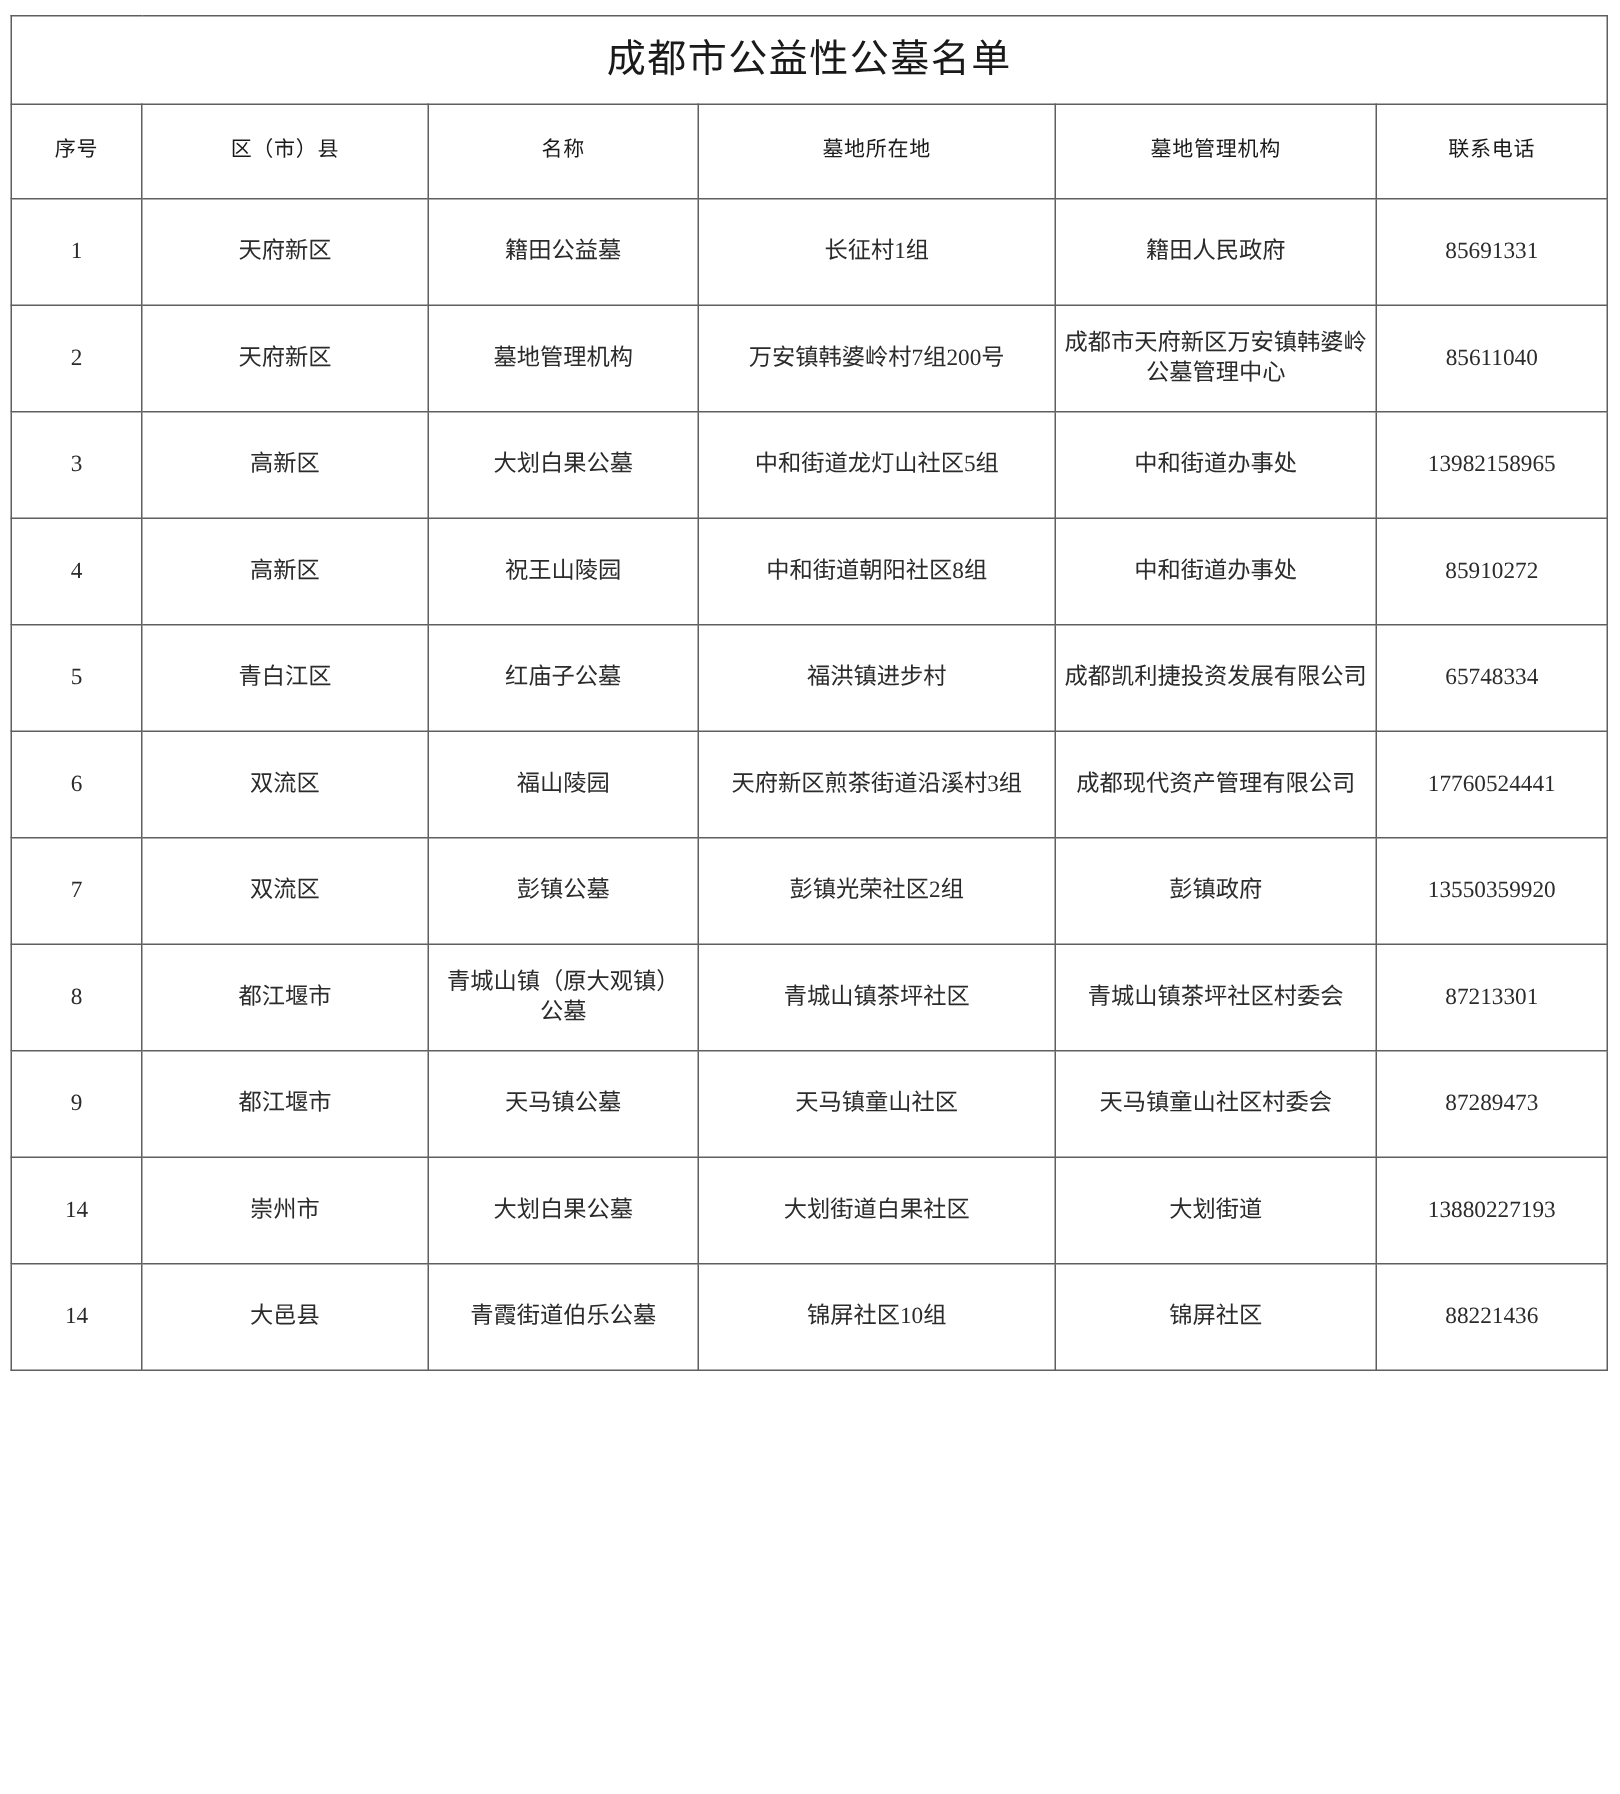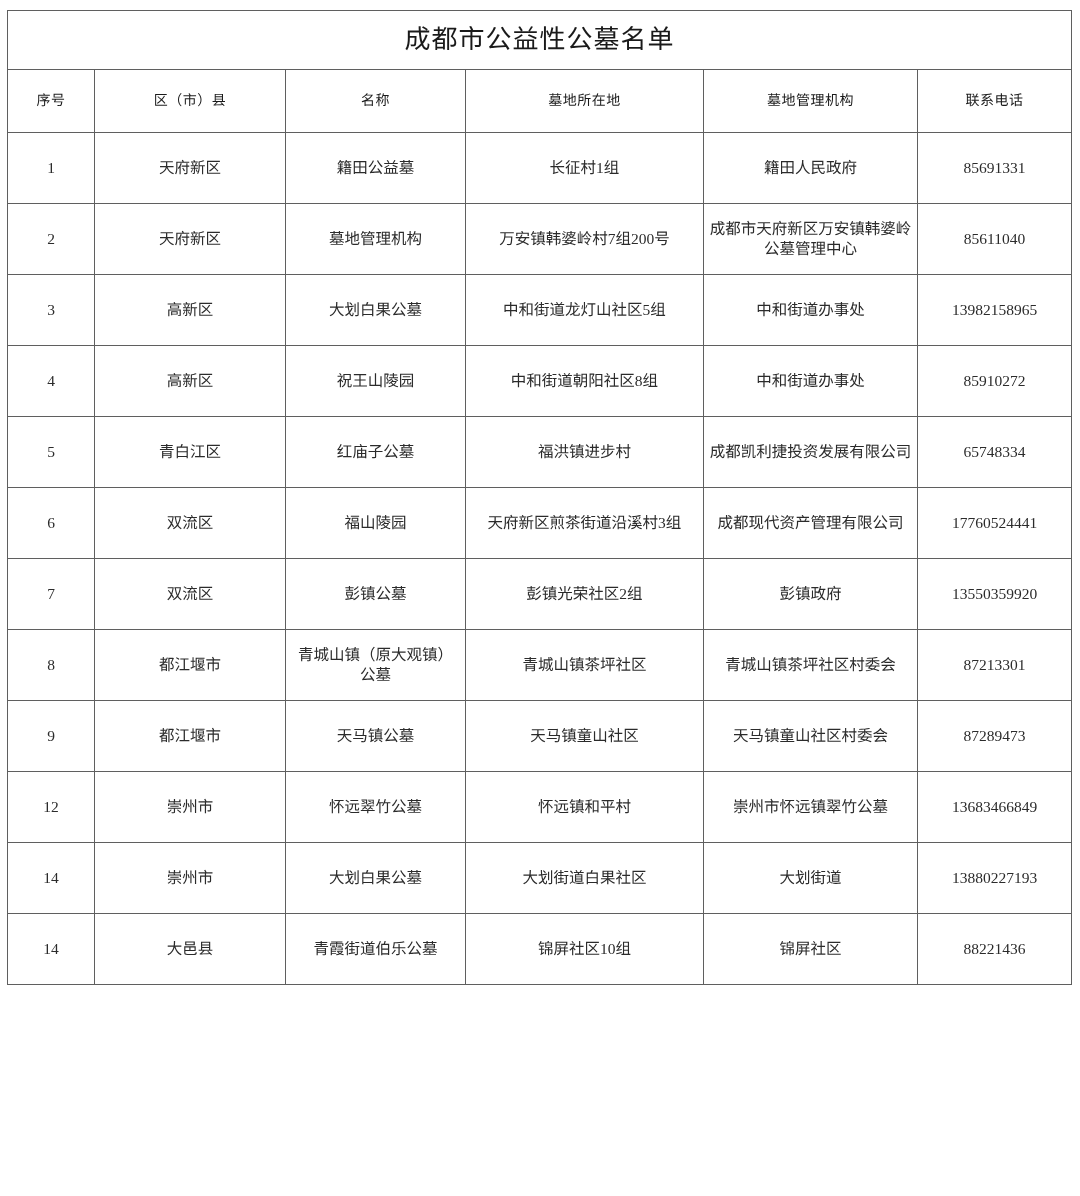--- a/index.html
+++ b/index.html
@@ -180,28 +180,20 @@
           </tr>
           <tr class="body-row">
             <td class="wrapcell cell-idx">9</td>
             <td class="wrapcell">都江堰市</td>
             <td class="wrapcell">天马镇公墓</td>
             <td class="wrapcell">天马镇童山社区</td>
             <td class="wrapcell">天马镇童山社区村委会</td>
             <td class="wrapcell cell-tel">87289473</td>
           </tr>
           <tr class="body-row">
-            <td class="wrapcell cell-idx">12</td>
-            <td class="wrapcell">崇州市</td>
-            <td class="wrapcell">怀远翠竹公墓</td>
-            <td class="wrapcell">怀远镇和平村</td>
-            <td class="wrapcell">崇州市怀远镇翠竹公墓</td>
-            <td class="wrapcell cell-tel">13683466849</td>
-          </tr>
-          <tr class="body-row">
             <td class="wrapcell cell-idx">14</td>
             <td class="wrapcell">崇州市</td>
             <td class="wrapcell">大划白果公墓</td>
             <td class="wrapcell">大划街道白果社区</td>
             <td class="wrapcell">大划街道</td>
             <td class="wrapcell cell-tel">13880227193</td>
           </tr>
           <tr class="body-row">
             <td class="wrapcell cell-idx">14</td>
             <td class="wrapcell">大邑县</td>

